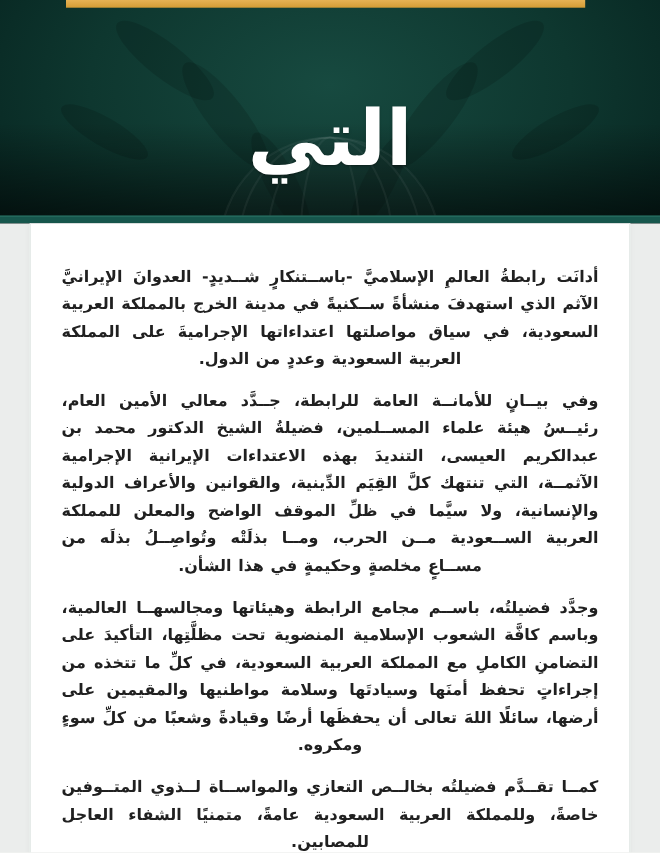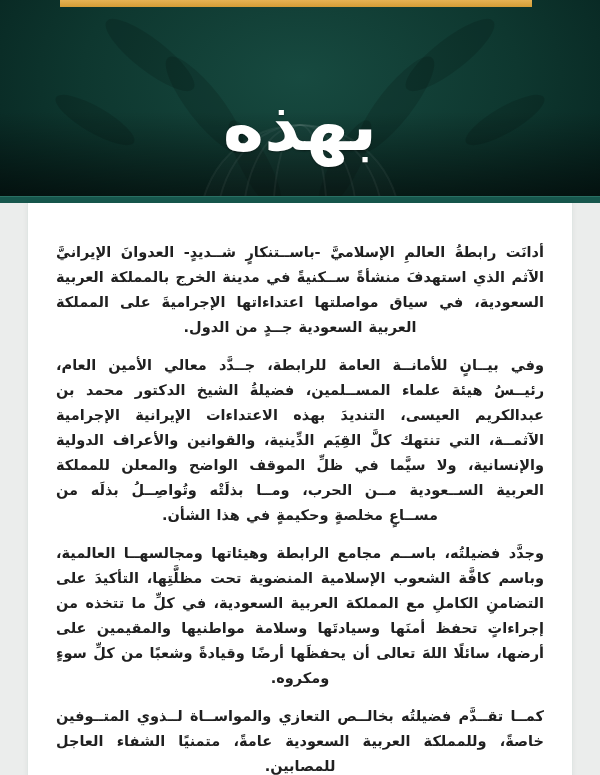--- a/index.html
+++ b/index.html
@@ -67,29 +67,29 @@
       </g>
 
       <g fill="none" stroke="rgba(255,255,255,0.05)" stroke-width="2">
         <circle cx="300" cy="225" r="100" fill="rgba(255,255,255,0.02)"></circle>
         <ellipse cx="300" cy="225" rx="27" ry="100"></ellipse>
         <ellipse cx="300" cy="225" rx="57" ry="100"></ellipse>
         <ellipse cx="300" cy="225" rx="83" ry="100"></ellipse>
       </g>
     </svg>
     <div class="gold-bar"></div>
-    <div class="calligraphy-title">بهذه</div>
+    <div class="calligraphy-title">التي</div>
     <div class="teal-strip"></div>
   </div>
 
   <div class="body-area">
     <div class="card">
 
 
-      <p class="statement-paragraph">أدانَت رابطةُ العالمِ الإسلاميَّ -باســتنكارٍ شــديدٍ- العدوانَ الإيرانيَّ الآثم الذي استهدفَ منشأةً ســكنيةً في مدينة الخرج بالمملكة العربية السعودية، في سياق مواصلتها اعتداءاتها الإجراميةَ على المملكة العربية السعودية جــدٍ من الدول.</p>
+      <p class="statement-paragraph">أدانَت رابطةُ العالمِ الإسلاميَّ -باســتنكارٍ شــديدٍ- العدوانَ الإيرانيَّ الآثم الذي استهدفَ منشأةً ســكنيةً في مدينة الخرج بالمملكة العربية السعودية، في سياق مواصلتها اعتداءاتها الإجراميةَ على المملكة العربية السعودية وعددٍ من الدول.</p>
 
       <p class="statement-paragraph">وفي بيــانٍ للأمانــة العامة للرابطة، جــدَّد معالي الأمين العام، رئيــسُ هيئة علماء المســلمين، فضيلةُ الشيخ الدكتور محمد بن عبدالكريم العيسى، التنديدَ بهذه الاعتداءات الإيرانية الإجرامية الآثمــة، التي تنتهك كلَّ القِيَم الدِّينية، والقوانين والأعراف الدولية والإنسانية، ولا سيَّما في ظلِّ الموقف الواضح والمعلن للمملكة العربية الســعودية مــن الحرب، ومــا بذلَتْه وتُواصِــلُ بذلَه من مســاعٍ مخلصةٍ وحكيمةٍ في هذا الشأن.</p>
 
       <p class="statement-paragraph">وجدَّد فضيلتُه، باســم مجامع الرابطة وهيئاتها ومجالسهــا العالمية، وباسم كافَّة الشعوب الإسلامية المنضوية تحت مظلَّتِها، التأكيدَ على التضامنِ الكاملِ مع المملكة العربية السعودية، في كلِّ ما تتخذه من إجراءاتٍ تحفظ أمنَها وسيادتَها وسلامة مواطنيها والمقيمين على أرضها، سائلًا اللهَ تعالى أن يحفظَها أرضًا وقيادةً وشعبًا من كلِّ سوءٍ ومكروه.</p>
 
       <p class="statement-paragraph">كمــا تقــدَّم فضيلتُه بخالــص التعازي والمواســاة لــذوي المتــوفين خاصةً، وللمملكة العربية السعودية عامةً، متمنيًا الشفاء العاجل للمصابين.</p>
 
     </div>
   </div>
 </div>

